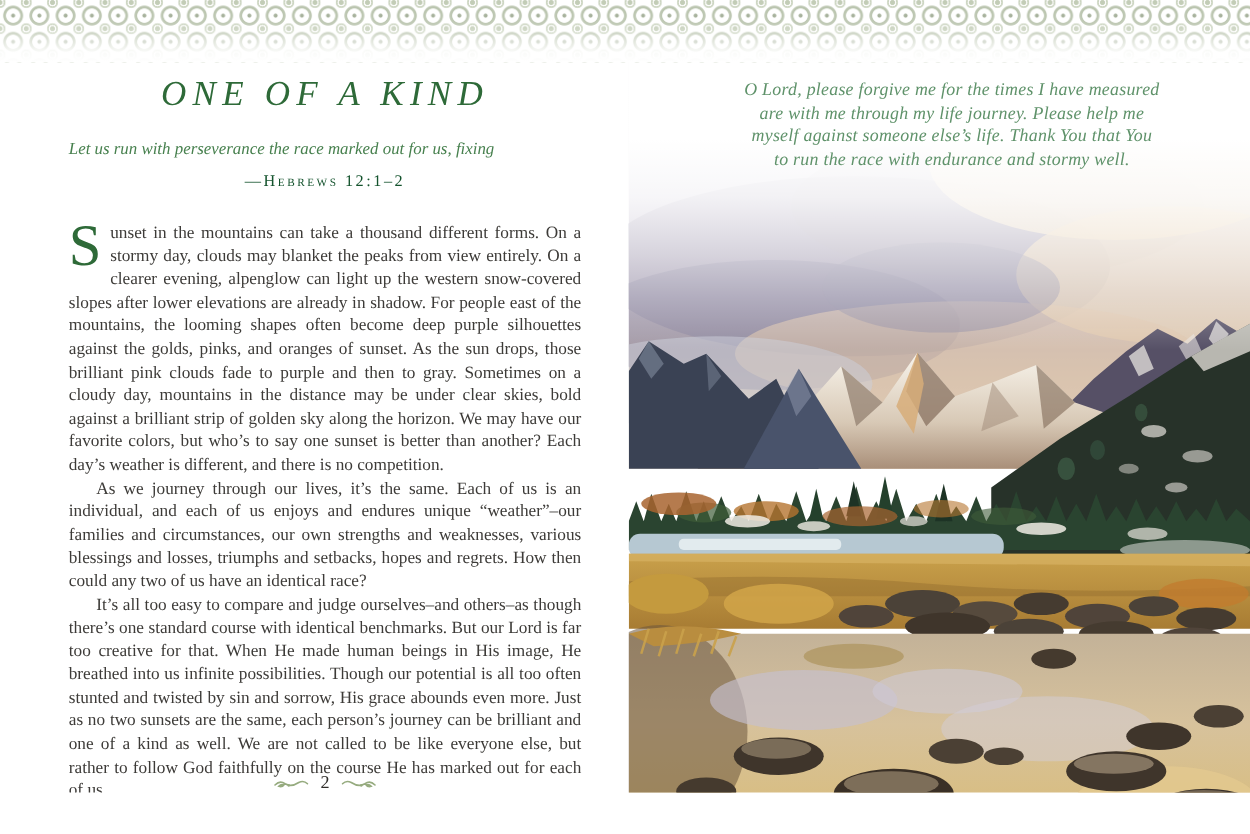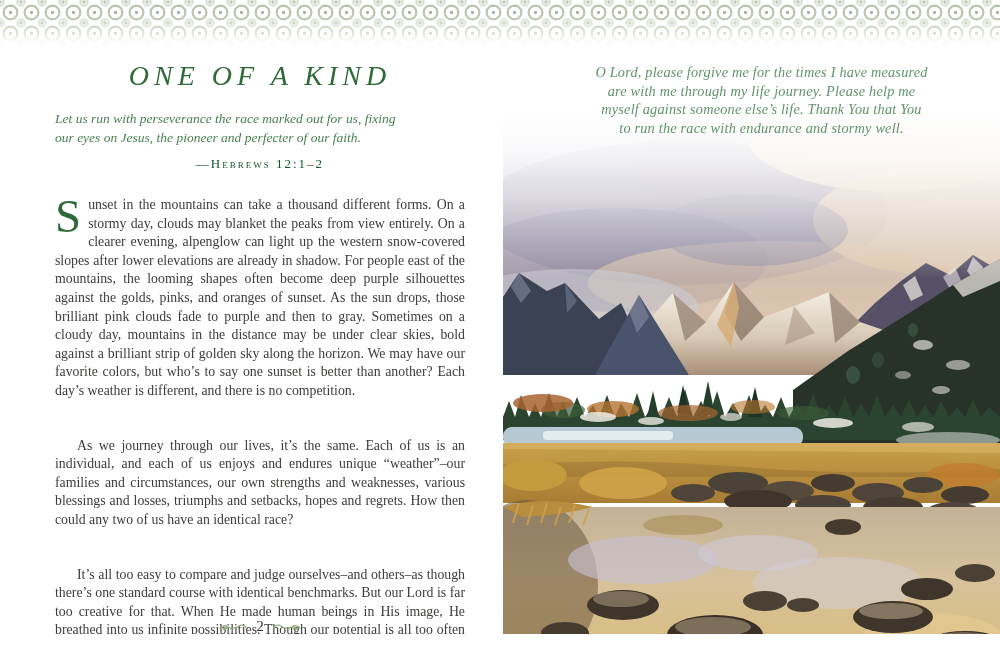--- a/index.html
+++ b/index.html
@@ -27,21 +27,21 @@
   .chapter-title { text-align:center; font-style:italic; font-weight:normal;
     font-size:28px; letter-spacing:5px; color:#2e6a38; margin-top:8px; }
   .verse { margin-top:17px; font-style:italic; color:#47804e;
     font-size:13.5px; line-height:19px; }
   .verse-ref { margin-top:9px; text-align:center; color:#14532d; font-size:13px;
     font-variant:small-caps; letter-spacing:2px; }
   .body-copy { margin-top:24px; color:#3d3b38; font-size:13.8px; line-height:18.6px;
     text-align:justify; }
   .dropcap { float:left; font-size:47px; line-height:36px; padding:2px 7px 0 0;
     color:#2e6a38; }
-  .para-indent { text-indent:22px;margin-top:36px; }
+  .para-indent { text-indent:22px; }
   .footer { position:absolute; left:0; top:566px; width:410px; display:flex;
     align-items:center; justify-content:center; gap:9px; }
   .page-num { font-size:14.5px; color:#2f2d2a; }
   .curl { display:block; }
 
   
   .photo { position:absolute; left:503px; top:45px; width:497px; height:622px; }
   .photo svg { position:absolute; inset:0; z-index:1; }
   .photo-fade { position:absolute; left:0; top:0; width:497px; height:235px; z-index:2;
     background:linear-gradient(180deg, #ffffff 0%, #ffffff 28%, rgba(255,255,255,0.85) 48%,
@@ -55,21 +55,20 @@
 
 <div id="book">
 
   <div class="lace"></div>
 
   <div class="left-page">
     <h1 class="chapter-title">ONE OF A KIND</h1>
 
     <div class="verse">
       <div>Let us run with perseverance the race marked out for us, fixing</div>
-      <div>our eyes on Jesus, the pioneer and perfecter of our faith.</div>
     </div>
     <div class="verse-ref">—Hebrews 12:1–2</div>
 
     <div class="body-copy">
       <p><span class="dropcap">S</span><span>unset in the mountains can take a thousand different forms. On a stormy day, clouds may blanket the peaks from view entirely. On a clearer evening, alpenglow can light up the western snow-covered slopes after lower elevations are already in shadow. For people east of the mountains, the looming shapes often become deep purple silhouettes against the golds, pinks, and oranges of sunset. As the sun drops, those brilliant pink clouds fade to purple and then to gray. Sometimes on a cloudy day, mountains in the distance may be under clear skies, bold against a brilliant strip of golden sky along the horizon. We may have our favorite colors, but who’s to say one sunset is better than another? Each day’s weather is different, and there is no competition.</span></p>
       <p class="para-indent">As we journey through our lives, it’s the same. Each of us is an individual, and each of us enjoys and endures unique “weather”–our families and circumstances, our own strengths and weaknesses, various blessings and losses, triumphs and setbacks, hopes and regrets. How then could any two of us have an identical race?</p>
       <p class="para-indent">It’s all too easy to compare and judge ourselves–and others–as though there’s one standard course with identical benchmarks. But our Lord is far too creative for that. When He made human beings in His image, He breathed into us infinite possibilities. Though our potential is all too often stunted and twisted by sin and sorrow, His grace abounds even more. Just as no two sunsets are the same, each person’s journey can be brilliant and one of a kind as well. We are not called to be like everyone else, but rather to follow God faithfully on the course He has marked out for each of us.</p>
     </div>
 
     <div class="footer">

